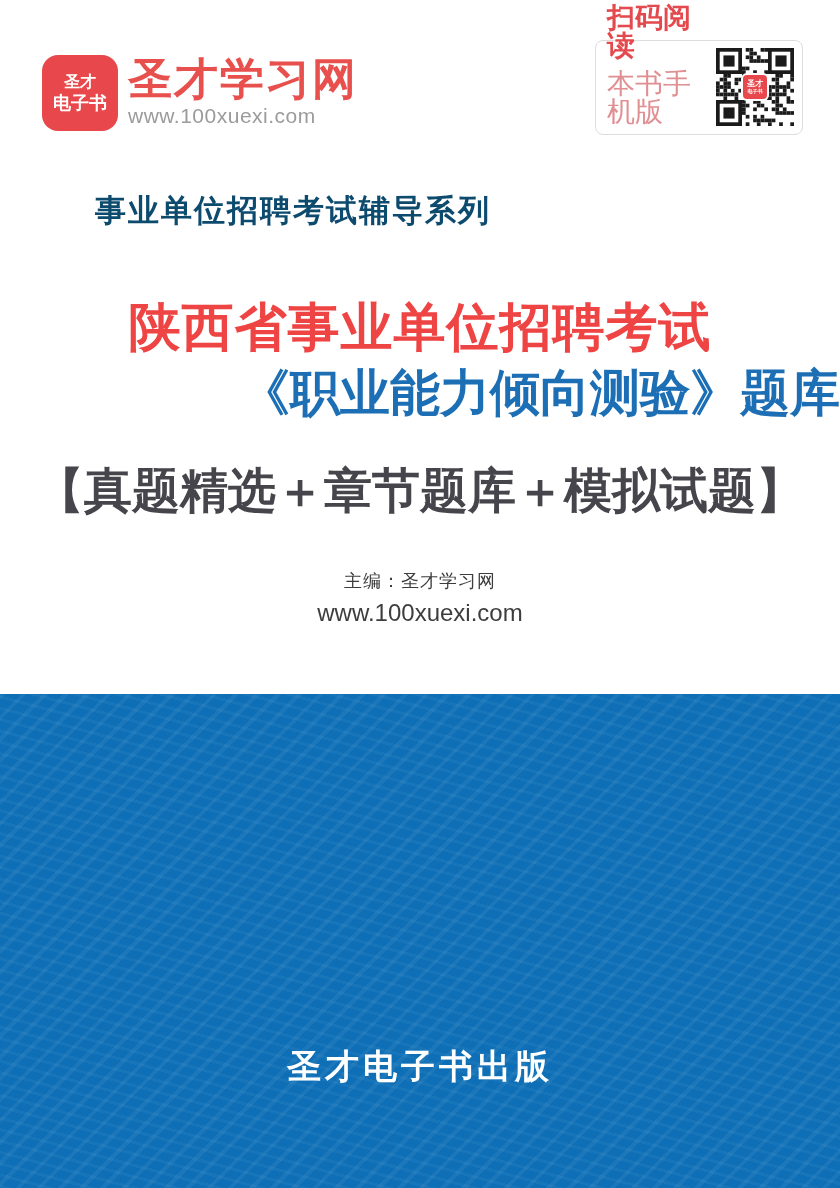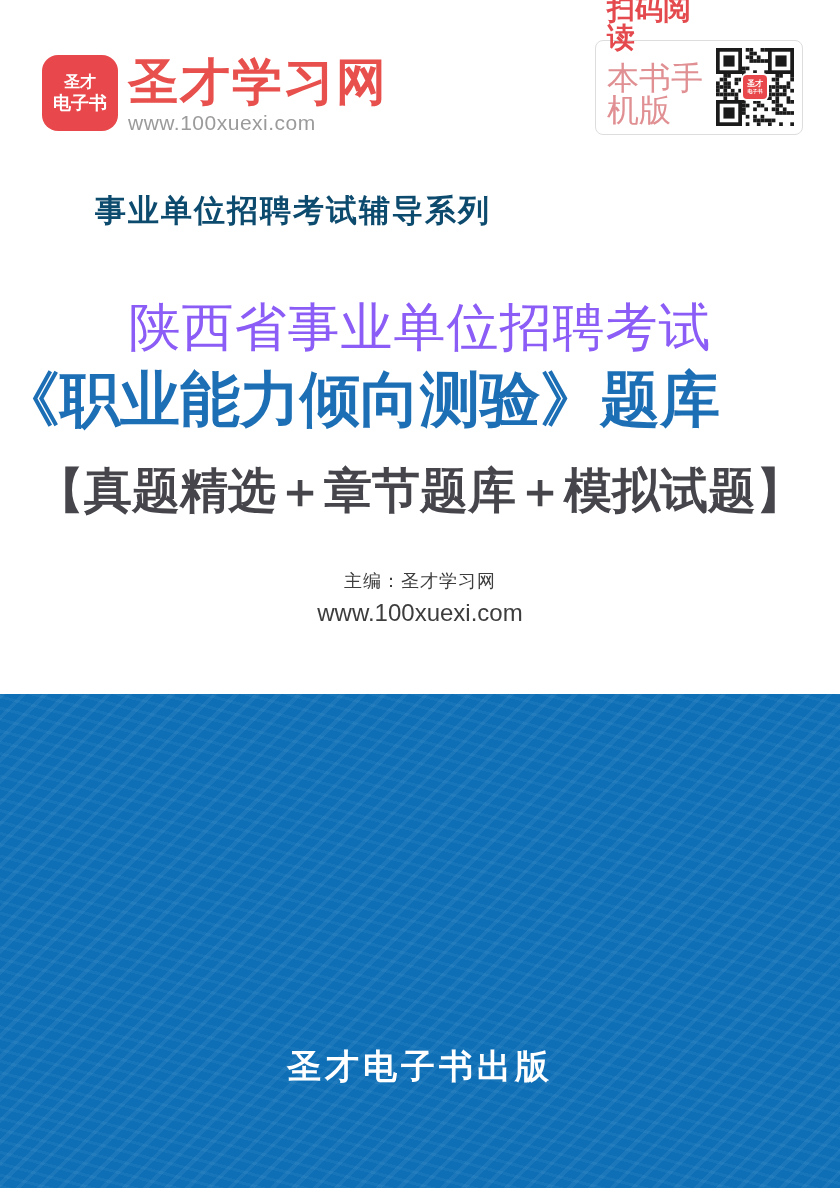--- a/index.html
+++ b/index.html
@@ -10,55 +10,55 @@
 
   
   .brand{position:absolute;left:42px;top:55px;display:flex;align-items:flex-start;}
   .logo-icon{
     width:76px;height:76px;background:#e8484b;border-radius:16px;color:#fff;
     display:flex;flex-direction:column;align-items:center;justify-content:center;
     font-weight:bold;line-height:1;flex:none;
   }
   .logo-line2{font-size:18px;margin-top:4px;}
   .brand-text{margin-left:10px;padding-top:1px;}
-  .site-name{font-size:50px;font-weight:bold;color:#e8504d;line-height:1.05;letter-spacing:2px;}
+  .site-name{font-size:44px;font-weight:bold;color:#e8504d;line-height:1.05;letter-spacing:2px;}
   .site-url{font-size:21px;color:#9b9b9b;margin-top:2px;letter-spacing:0.5px;}
 
   
   .qr-panel{
     position:absolute;left:595px;top:40px;width:208px;height:95px;box-sizing:border-box;
     background:#fff;border:1px solid #ddd;border-radius:8px;
     display:flex;align-items:flex-end;padding:8px 8px 8px 11px;
   }
   .qr-text{flex:1;}
   .qr-line1{font-size:28px;font-weight:bold;color:#e4494e;line-height:1;}
-  .qr-line2{font-size:32px;color:#e08f92;line-height:1;margin-top:10px;}
+  .qr-line2{font-size:28px;color:#e08f92;line-height:1;margin-top:10px;}
   .qr-code{width:78px;height:78px;position:relative;flex:none;}
   .qr-code svg{display:block;}
   .qr-center{
     position:absolute;left:50%;top:50%;width:24px;height:24px;margin:-12px 0 0 -12px;
     background:#e8484b;border-radius:4px;box-shadow:0 0 0 2px #fff;
     display:flex;flex-direction:column;align-items:center;justify-content:center;
     color:#fff;font-weight:bold;line-height:1;
   }
   .qr-center .c1{font-size:8px;}
   .qr-center .c2{font-size:5px;margin-top:1px;}
 
   
   .series-label{
     position:absolute;left:95px;top:190px;font-size:31px;font-weight:bold;
     color:#0c4a6e;letter-spacing:2px;
   }
   .title-line1{
     position:absolute;left:0;right:0;top:293px;text-align:center;
-    font-size:52px;font-weight:normal;color:#8b5cf6;letter-spacing:1px;
+    font-size:52px;font-weight:bold;color:#ef4444;letter-spacing:1px;
   }
   .title-line2{
-    position:absolute;left:0;right:0;top:360px;text-align:left;
-    font-size:60px;font-weight:bold;color:#1d6fb5;
+    position:absolute;left:0;right:0;top:360px;text-align:right;
+    font-size:50px;font-weight:bold;color:#1d6fb5;
     font-family:"DejaVu Serif","Liberation Serif",serif;
   }
   .title-subtitle{
     position:absolute;left:0;right:0;top:459px;text-align:center;
     font-size:48px;font-weight:bold;color:#45454b;
   }
 
   
   .editor-line1{position:absolute;left:0;right:0;top:569px;text-align:center;font-size:18px;color:#3d3d3d;letter-spacing:1px;}
   .editor-line2{position:absolute;left:0;right:0;top:599px;text-align:center;font-size:24px;color:#3d3d3d;}

